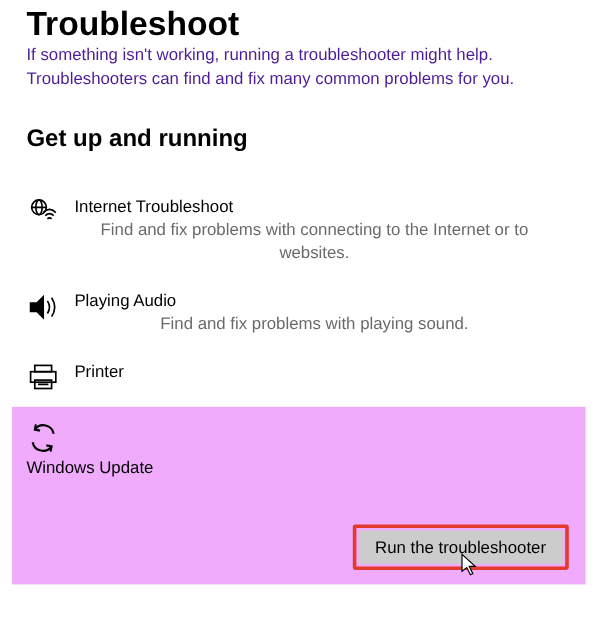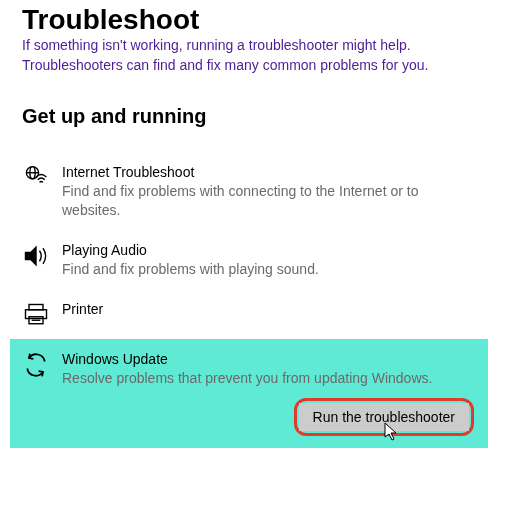--- a/index.html
+++ b/index.html
@@ -34,23 +34,24 @@
     margin-left: -12px;
   }
   .item {
     display: flex;
     align-items: flex-start;
     padding: 10px 12px 10px 12px;
     width: 478px;
     cursor: default;
   }
   .item.selected {
-    background: #5eead4;
-    padding-bottom: 60px;
+    background: #f0abfc;
+    padding-bottom: 88px;
     position: relative;
+    flex-direction: column;
   }
   .icon-col {
     width: 40px;
     flex-shrink: 0;
     padding-top: 2px;
   }
   .icon-col svg { display: block; }
   .text-col {
     flex: 1;
     padding-top: 2px;
@@ -58,27 +59,28 @@
   .item-title {
     font-size: 14px;
     color: #000;
     margin-bottom: 2px;
   }
   .item-desc {
     font-size: 14px;
     color: #6a6a6a;
     line-height: 1.35;
     max-width: 400px;
+    text-align: center;
   }
   .run-btn-wrap {
     position: absolute;
     right: 14px;
     bottom: 12px;
     border: 3px solid #e23b2e;
-    border-radius: 12px;
+    border-radius: 2px;
     padding: 2px;
   }
   .run-btn {
     background: #cccccc;
     border: none;
     color: #000;
     font-size: 14px;
     font-family: inherit;
     padding: 6px 14px;
     cursor: pointer;
@@ -152,21 +154,20 @@
       <div class="icon-col">
         <svg width="28" height="28" viewBox="0 0 32 32" fill="none" stroke="#000" stroke-width="2">
           <path d="M26 12 A10 10 0 0 0 8 8"></path>
           <polyline points="9,3 8,8 13,9" fill="none"></polyline>
           <path d="M6 20 A10 10 0 0 0 24 24"></path>
           <polyline points="23,29 24,24 19,23" fill="none"></polyline>
         </svg>
       </div>
       <div class="text-col">
         <div class="item-title">Windows Update</div>
-        <div class="item-desc">Resolve problems that prevent you from updating Windows.</div>
       </div>
 
       <div class="run-btn-wrap">
         <button class="run-btn">Run the troubleshooter</button>
       </div>
 
       <svg class="cursor" width="16" height="20" viewBox="0 0 16 20">
         <path d="M1 1 L1 15 L5 12 L8 18 L10 17 L7 11 L12 11 Z" fill="#fff" stroke="#000" stroke-width="1"></path>
       </svg>
     </div>

